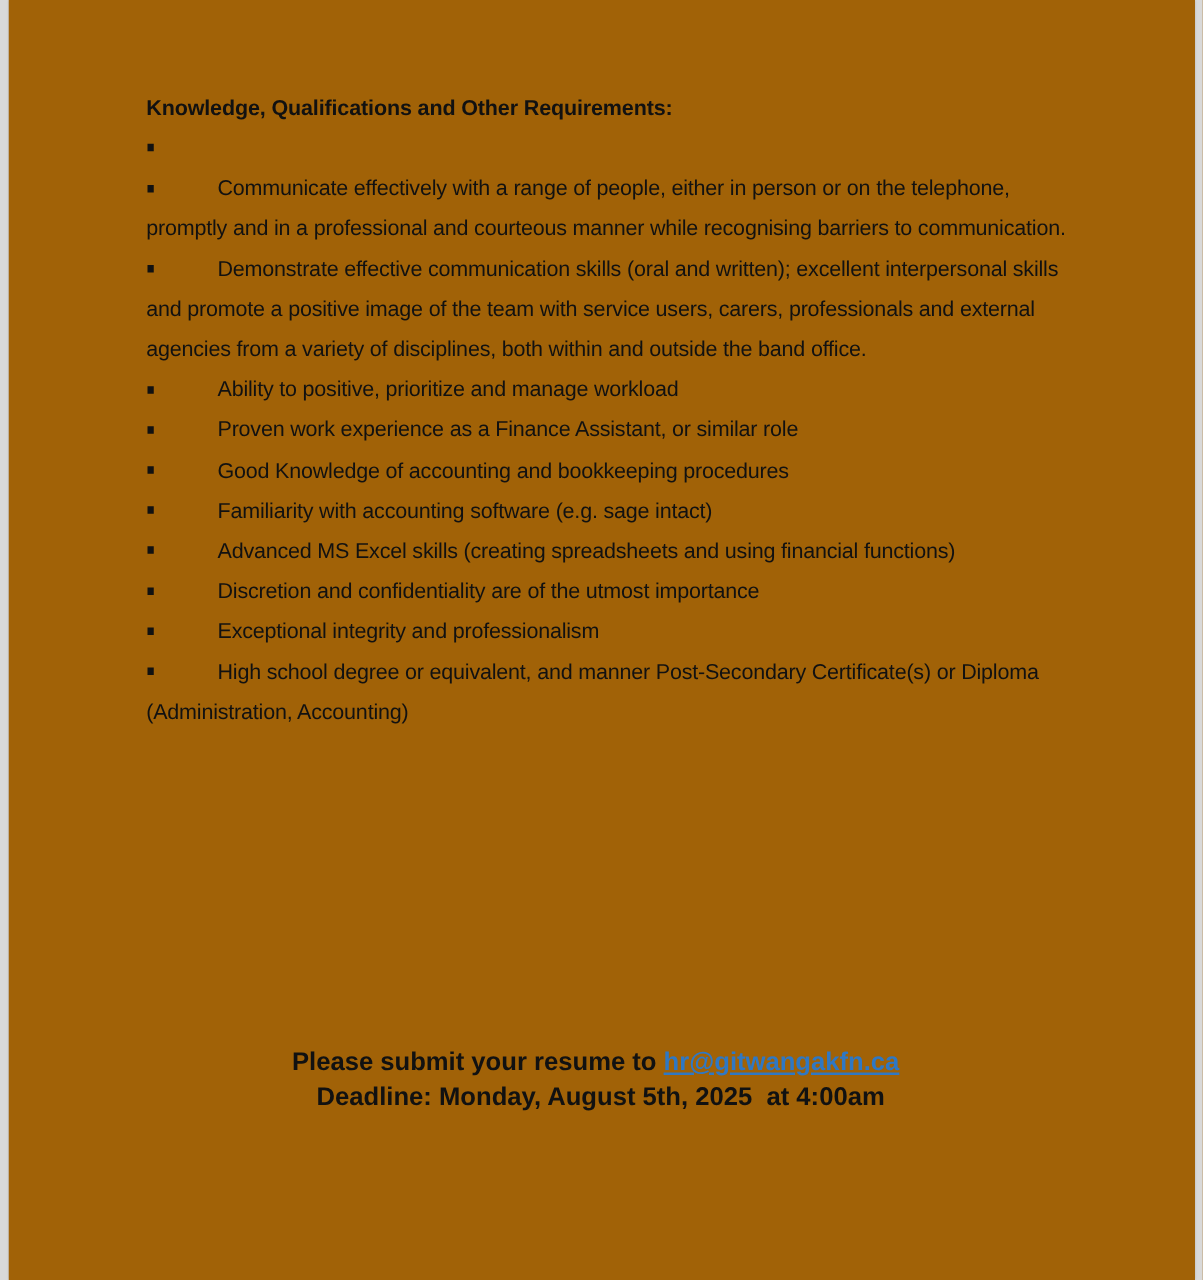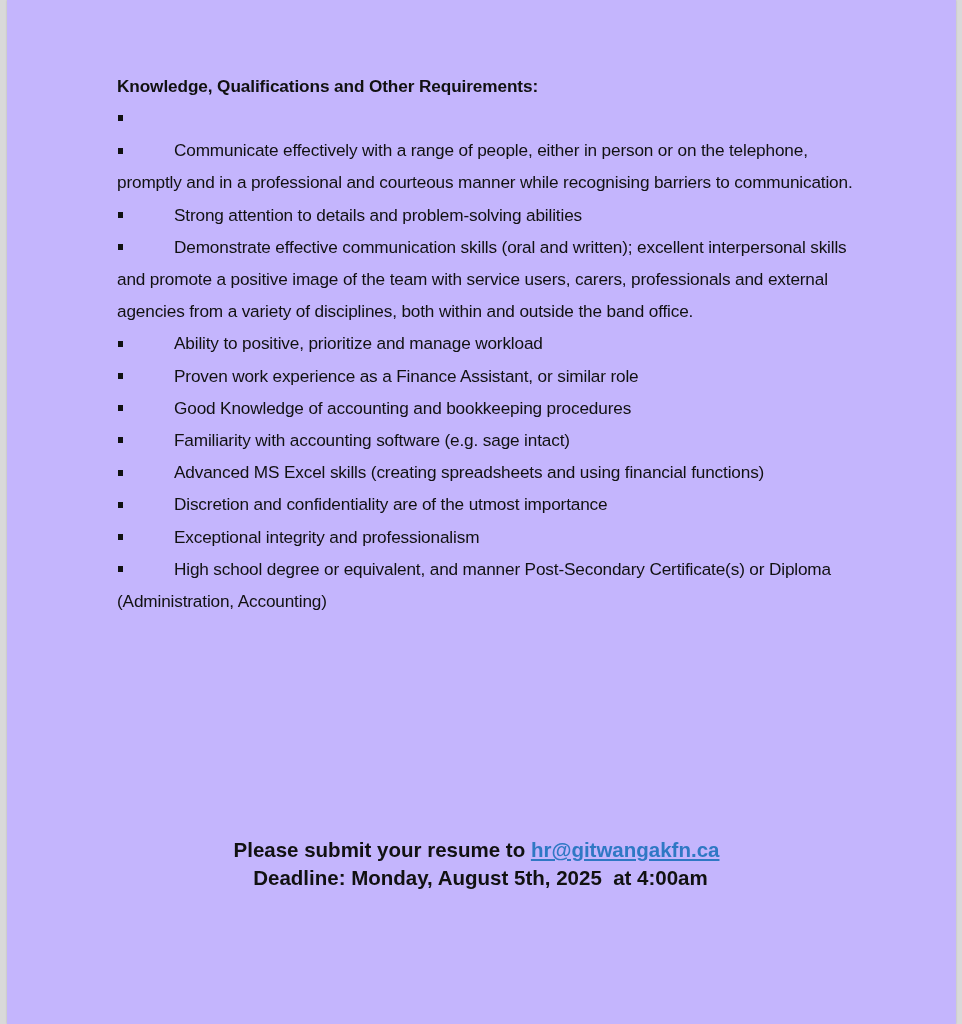--- a/index.html
+++ b/index.html
@@ -9,21 +9,21 @@
       height: 1024px;
       overflow: hidden;
       background: #d9d9d9;
     }
     .page {
       position: absolute;
       left: 7px;
       top: 0;
       width: 949px;
       height: 1024px;
-      background: #c4b5fd;
+      background: #a16207;
       box-shadow: 0 0 2px rgba(0,0,0,0.15);
     }
     .content {
       position: absolute;
       left: 110px;
       top: 70px;
       width: 760px;
       font-family: "Liberation Sans", sans-serif;
       color: #111111;
       font-size: 17.2px;
@@ -84,21 +84,20 @@
   </style>
 </head>
 <body>
 
 <div class="page">
   <div class="content">
     <div class="heading">Knowledge, Qualifications and Other Requirements:</div>
     <ul class="req-list">
       <li class="req-item"><span class="bullet"></span></li>
       <li class="req-item"><span class="bullet"></span><span>Communicate effectively with a range of people, either in person or on the telephone, promptly and in a professional and courteous manner while recognising barriers to communication.</span></li>
-      <li class="req-item"><span class="bullet"></span><span>Strong attention to details and problem-solving abilities</span></li>
       <li class="req-item"><span class="bullet"></span><span>Demonstrate effective communication skills (oral and written); excellent interpersonal skills and promote a positive image of the team with service users, carers, professionals and external agencies from a variety of disciplines, both within and outside the band office.</span></li>
       <li class="req-item"><span class="bullet"></span><span>Ability to positive, prioritize and manage workload</span></li>
       <li class="req-item"><span class="bullet"></span><span>Proven work experience as a Finance Assistant, or similar role</span></li>
       <li class="req-item"><span class="bullet"></span><span>Good Knowledge of accounting and bookkeeping procedures</span></li>
       <li class="req-item"><span class="bullet"></span><span>Familiarity with accounting software (e.g. sage intact)</span></li>
       <li class="req-item"><span class="bullet"></span><span>Advanced MS Excel skills (creating spreadsheets and using financial functions)</span></li>
       <li class="req-item"><span class="bullet"></span><span>Discretion and confidentiality are of the utmost importance</span></li>
       <li class="req-item"><span class="bullet"></span><span>Exceptional integrity and professionalism</span></li>
       <li class="req-item"><span class="bullet"></span><span>High school degree or equivalent, and manner Post-Secondary Certificate(s) or Diploma (Administration, Accounting)</span></li>
     </ul>

